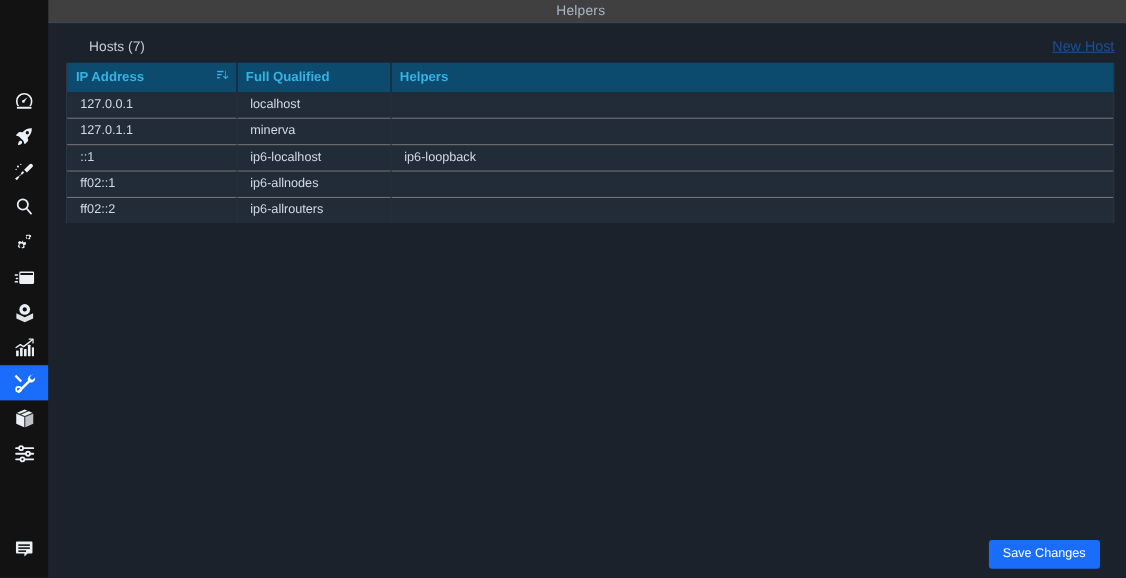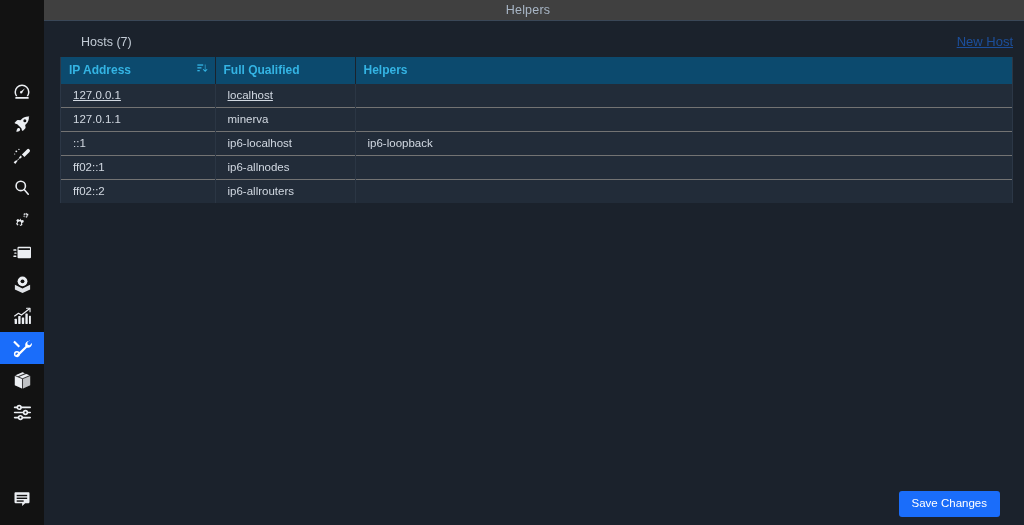--- a/index.html
+++ b/index.html
@@ -87,21 +87,21 @@
     color: #d2d9e2;
     font-size: 11.5px;
     padding: 5px 0 6px 12px;
     height: 22.5px;
     border-top: 1px solid #737373;
     border-right: 1px solid #2b3644;
     white-space: nowrap;
     overflow: hidden; text-overflow: ellipsis;
   }
   table.hosts td:last-child { border-right: none; }
-  table.hosts tr:first-child td { border-top: none; text-decoration: underline; }
+  table.hosts tr:first-child td { border-top: none; }
   .col-ip { width: 154px; }
   .col-fq { width: 140px; }
   .col-al { width: auto; }
   td.c-aliases { padding-left: 10px; }
 
   .sort-icon { flex: 0 0 auto; }
 
   
   .footer {
     position: absolute; right: 24px; bottom: 8px;

